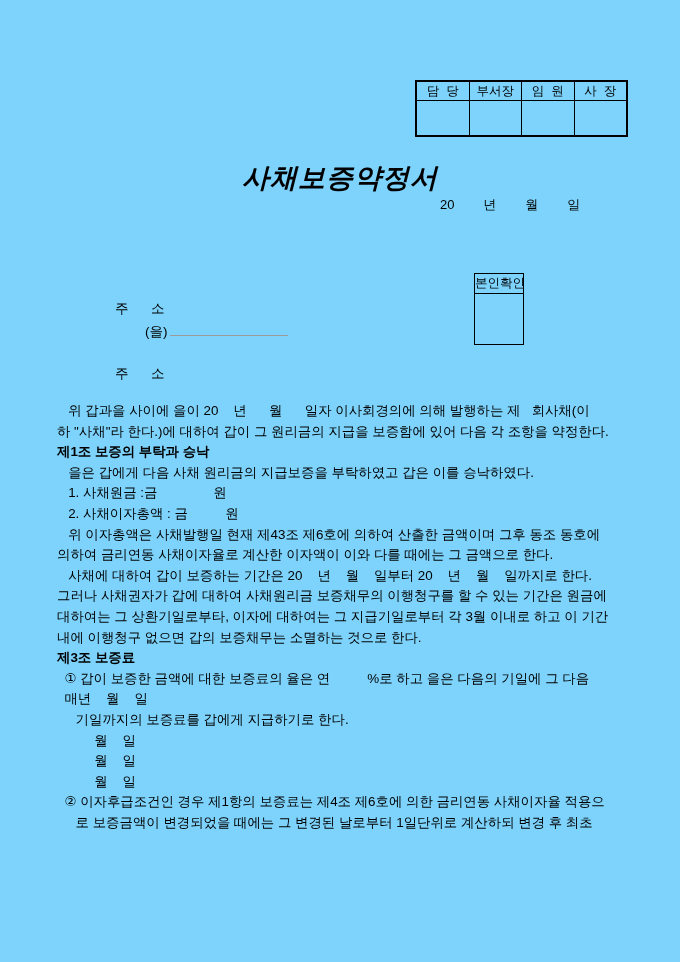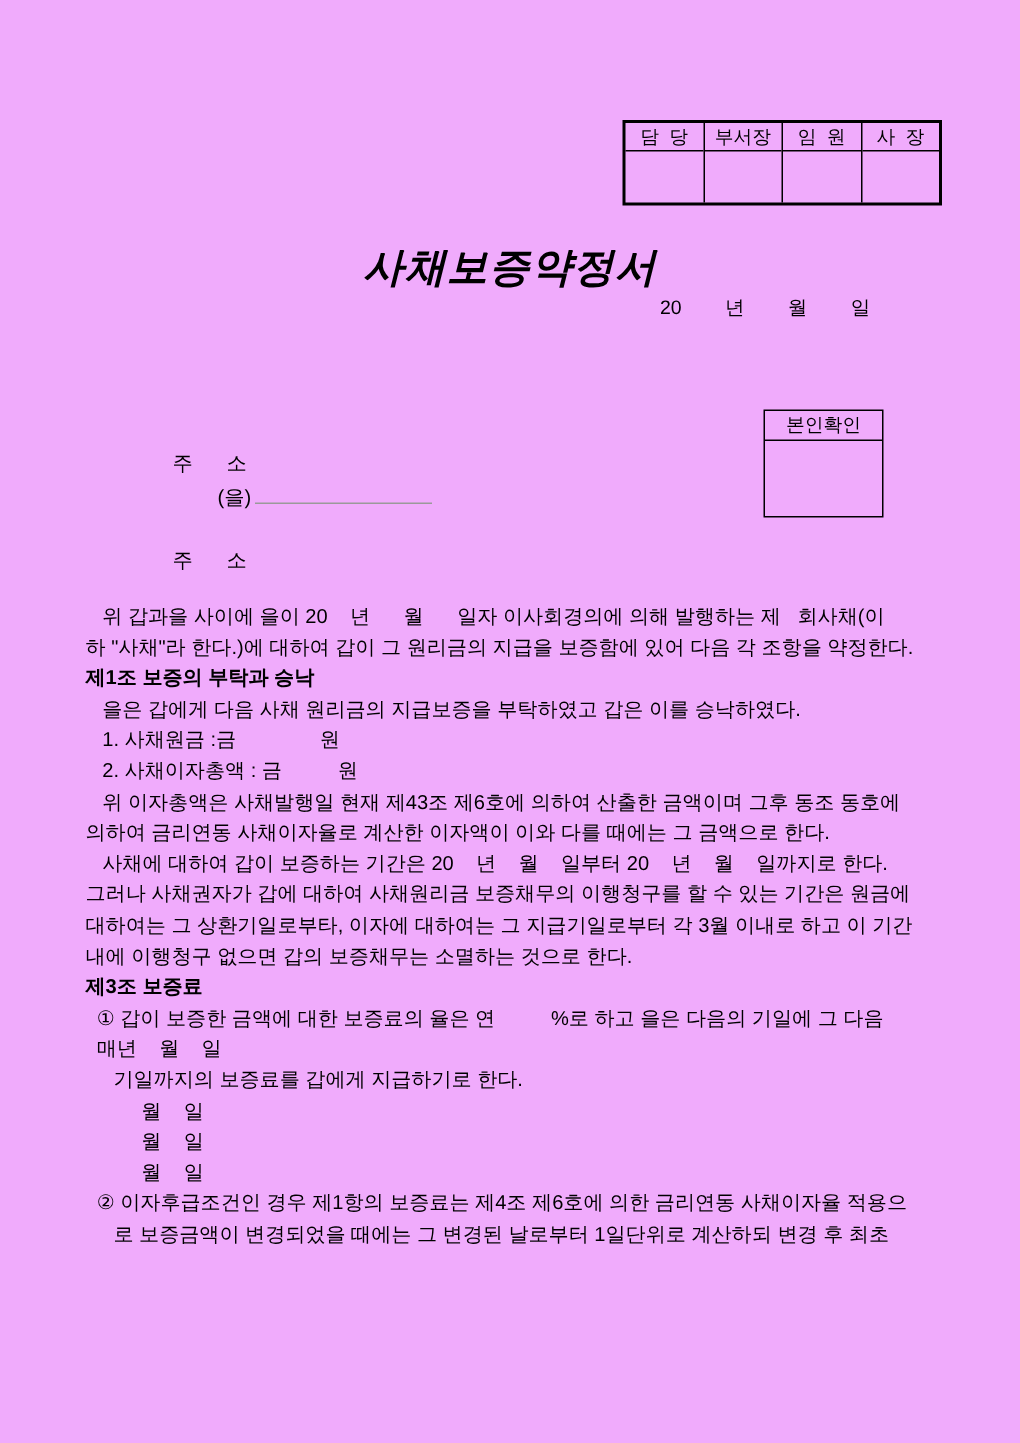--- a/index.html
+++ b/index.html
@@ -1,21 +1,21 @@
 <!DOCTYPE html>
 <html><head>
 <meta charset="utf-8">
 <style>
   * { margin: 0; padding: 0; box-sizing: border-box; }
   html, body { background: #e8e8e8; }
   .page {
     position: relative;
     width: 680px;
     height: 962px;
-    background: #f0abfc;
+    background: #7dd3fc;
     color: #000000;
     font-family: "Liberation Sans", "DejaVu Sans", sans-serif;
     overflow: hidden;
     margin: 0 auto;
   }
 
   
   .approval-table {
     position: absolute;
     left: 415px; top: 80px;
@@ -82,23 +82,22 @@
     margin-left: 7px;
     text-align: center;
     border-bottom: 1px solid #4a4a4a;
     white-space: pre;
   }
 
   
   .confirm-box {
     position: absolute;
     left: 474px; top: 273px;
-    width: 80px; height: 72px;
+    width: 50px; height: 72px;
     border: 1.5px solid #000;
-    margin-left: 35px;
   }
   .confirm-box-label {
     display: block;
     height: 20px;
     border-bottom: 1px solid #000;
     font-size: 12.5px;
     line-height: 19px;
     text-align: center;
     white-space: pre;
   }

